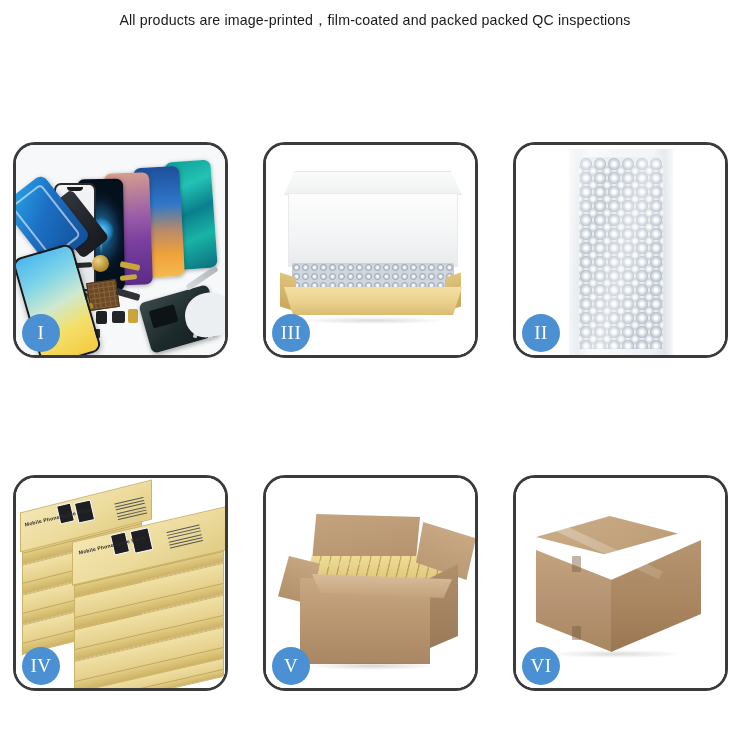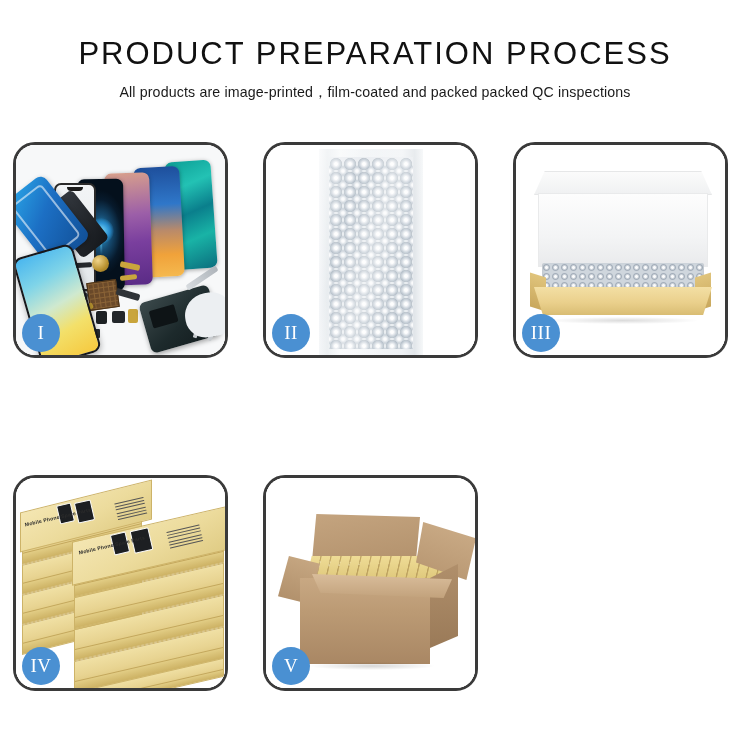--- a/index.html
+++ b/index.html
@@ -422,21 +422,20 @@
   }
   .sc-shadow {
     position:absolute; left:34px; top:172px; width:132px; height:8px;
     background:radial-gradient(ellipse at center, rgba(0,0,0,.14), rgba(0,0,0,0) 72%);
   }
 </style>
 </head>
 <body>
 
 <div class="header">
-  <h1 class="title">PRODUCT PREPARATION PROCESS</h1>
   <p class="subtitle">All products are image-printed，film-coated and packed packed QC inspections</p>
 </div>
 
 <div class="grid">
 
   <div class="panel">
     <div class="panel-clip">
       <div class="scene-parts">
         <div class="ph p5"></div>
         <div class="ph p4"></div>
@@ -471,44 +470,44 @@
             <i></i>
           </div>
         <div class="hand"></div>
       </div>
     </div>
     <div class="badge">I</div>
   </div>
 
   <div class="panel">
     <div class="panel-clip">
-      <div class="scene-wrap">
-        <div class="pouch">
-          <div class="bubbles"></div>
-          <div class="bubbles2"></div>
-          <div class="pouch-sheen"></div>
-        </div>
-      </div>
-    </div>
-    <div class="badge">II</div>
-  </div>
-
-  <div class="panel">
-    <div class="panel-clip">
       <div class="scene-box3">
         <div class="b3-lid"></div>
         <div class="b3-foam"></div>
         <div class="b3-wrap"></div>
         <div class="b3-left"></div>
         <div class="b3-right"></div>
         <div class="b3-front"></div>
         <div class="b3-shadow"></div>
       </div>
     </div>
     <div class="badge">III</div>
+  </div>
+
+  <div class="panel">
+    <div class="panel-clip">
+      <div class="scene-wrap">
+        <div class="pouch">
+          <div class="bubbles"></div>
+          <div class="bubbles2"></div>
+          <div class="pouch-sheen"></div>
+        </div>
+      </div>
+    </div>
+    <div class="badge">II</div>
   </div>
 
   <div class="panel">
     <div class="panel-clip">
       <div class="scene-stack">
         <div class="sbox sb-b4">
             <div class="side"></div>
           </div>
         <div class="sbox sb-b3">
             <div class="side"></div>
@@ -589,14 +588,28 @@
         <div class="oc-flapleft"></div>
         <div class="oc-right"></div>
         <div class="oc-body"></div>
         <div class="oc-flapfront"></div>
         <div class="oc-shadow"></div>
       </div>
     </div>
     <div class="badge">V</div>
   </div>
 
+  <div class="panel">
+    <div class="panel-clip">
+      <div class="scene-sealed">
+        <div class="sc-top"></div>
+        <div class="sc-left"></div>
+        <div class="sc-right"></div>
+        <div class="sc-tape"></div>
+        <div class="sc-seam1"></div>
+        <div class="sc-seam2"></div>
+        <div class="sc-shadow"></div>
+      </div>
+    </div>
+    <div class="badge">VI</div>
+  </div>
 
 </div>
 
 </body></html>

